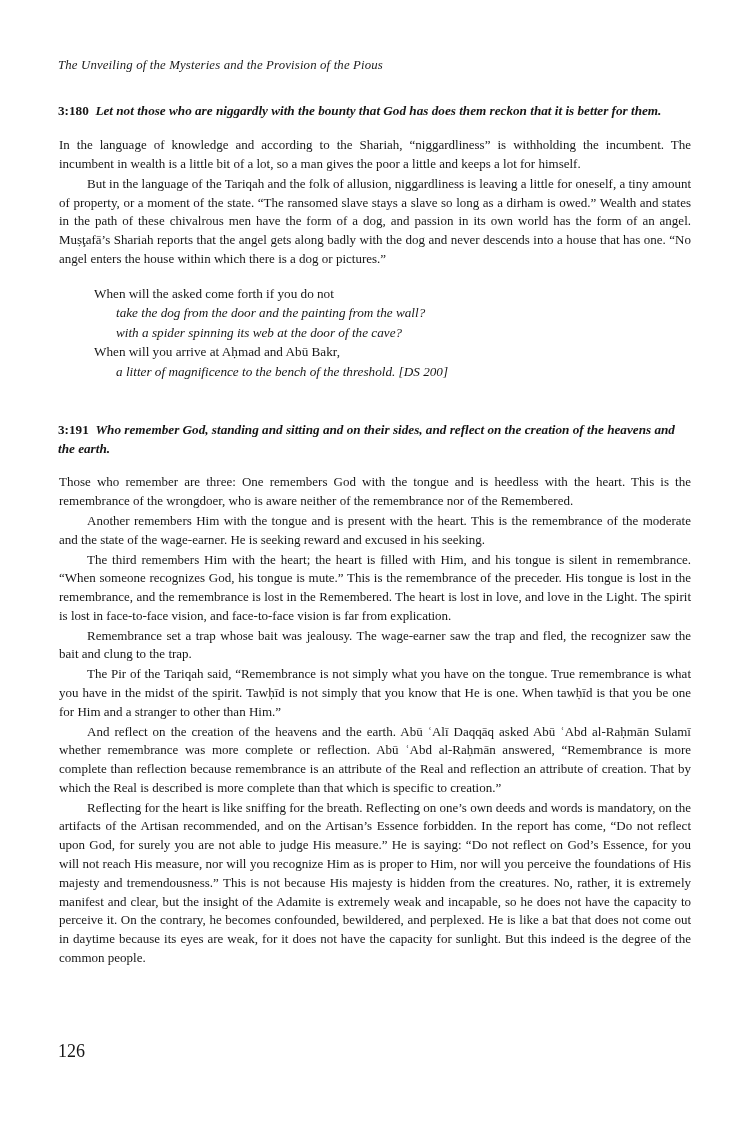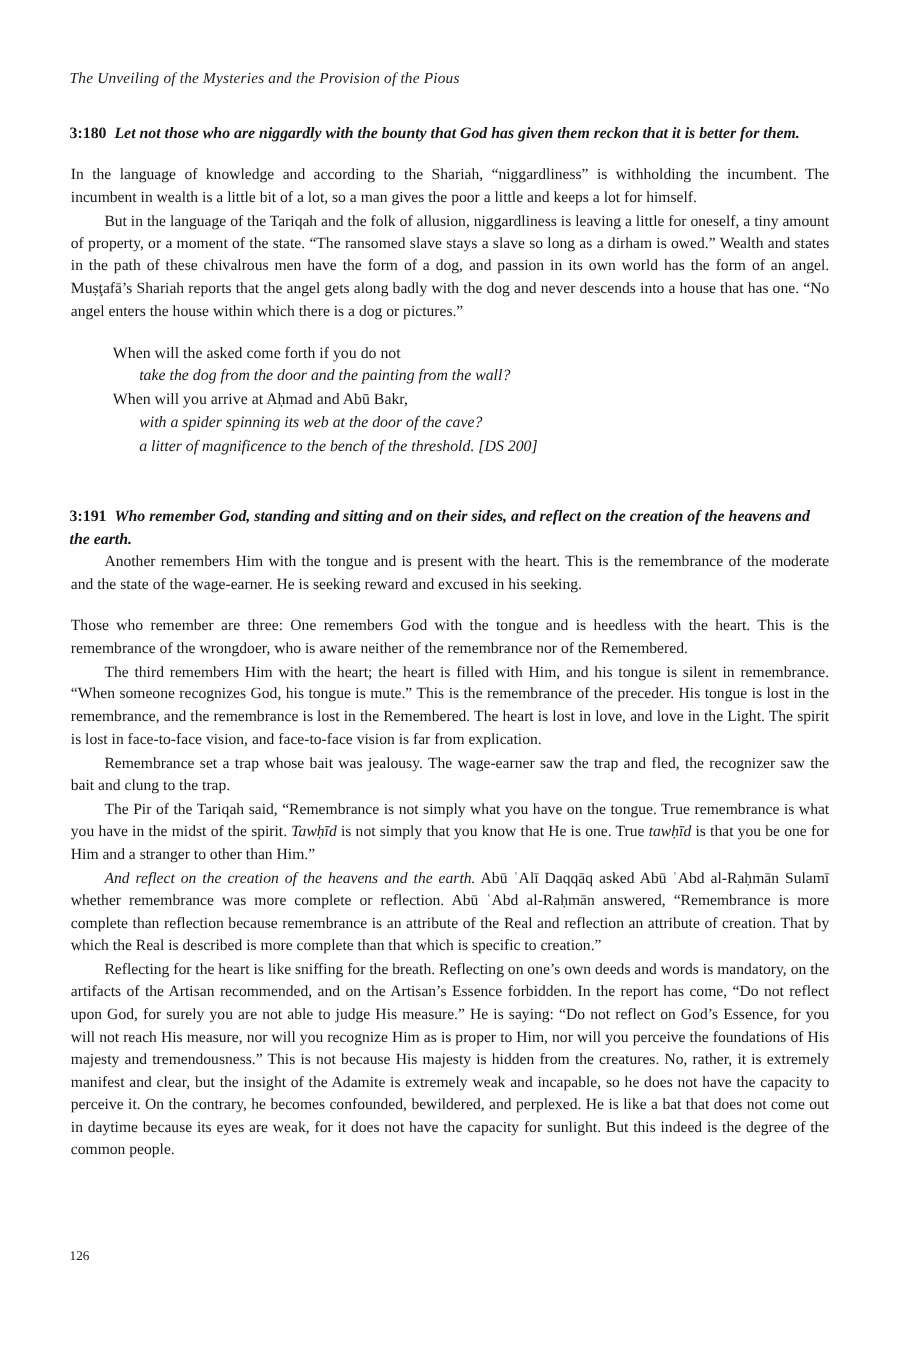--- a/index.html
+++ b/index.html
@@ -88,59 +88,59 @@
   .poem-line.indent {
     padding-left: 58px;
     font-style: italic;
   }
 
   
   .folio {
     position: absolute;
     left: 58px;
     top: 1042px;
-    font-size: 11px;
+    font-size: 18px;
     line-height: 1;
   }
 
-  .it { font-style: italic; }
+  .it { }
 </style>
 </head>
 <body>
 
 <div class="page">
   <div class="content">
 
     <div class="running-head">The Unveiling of the Mysteries and the Provision of the Pious</div>
 
     <div class="ayah-block">
-      <span class="ayah-num">3:180</span><span>&nbsp;&nbsp;</span><span class="ayah-text">Let not those who are niggardly with the bounty that God has given them reckon that it is better for them.</span>
+      <span class="ayah-num">3:180</span><span>&nbsp;&nbsp;</span><span class="ayah-text">Let not those who are niggardly with the bounty that God has does them reckon that it is better for them.</span>
     </div>
 
     <p class="para lead">In the language of knowledge and according to the Shariah, “niggardliness” is withholding the incumbent. The incumbent in wealth is a little bit of a lot, so a man gives the poor a little and keeps a lot for himself.</p>
     <p class="para cont">But in the language of the Tariqah and the folk of allusion, niggardliness is leaving a little for oneself, a tiny amount of property, or a moment of the state. “The ransomed slave stays a slave so long as a dirham is owed.” Wealth and states in the path of these chivalrous men have the form of a dog, and passion in its own world has the form of an angel. Muṣţafā’s Shariah reports that the angel gets along badly with the dog and never descends into a house that has one. “No angel enters the house within which there is a dog or pictures.”</p>
 
     <div class="poem">
       <div class="poem-line">When will the asked come forth if you do not</div>
       <div class="poem-line indent">take the dog from the door and the painting from the wall?</div>
+      <div class="poem-line indent">with a spider spinning its web at the door of the cave?</div>
       <div class="poem-line">When will you arrive at Aḥmad and Abū Bakr,</div>
-      <div class="poem-line indent">with a spider spinning its web at the door of the cave?</div>
       <div class="poem-line indent">a litter of magnificence to the bench of the threshold. [DS 200]</div>
     </div>
 
     <div class="ayah-block second">
       <span class="ayah-num">3:191</span><span>&nbsp;&nbsp;</span><span class="ayah-text">Who remember God, standing and sitting and on their sides, and reflect on the creation of the heavens and the earth.</span>
     </div>
 
+    <p class="para lead">Those who remember are three: One remembers God with the tongue and is heedless with the heart. This is the remembrance of the wrongdoer, who is aware neither of the remembrance nor of the Remembered.</p>
     <p class="para cont">Another remembers Him with the tongue and is present with the heart. This is the remembrance of the moderate and the state of the wage-earner. He is seeking reward and excused in his seeking.</p>
-    <p class="para lead">Those who remember are three: One remembers God with the tongue and is heedless with the heart. This is the remembrance of the wrongdoer, who is aware neither of the remembrance nor of the Remembered.</p>
     <p class="para cont">The third remembers Him with the heart; the heart is filled with Him, and his tongue is silent in remembrance. “When someone recognizes God, his tongue is mute.” This is the remembrance of the preceder. His tongue is lost in the remembrance, and the remembrance is lost in the Remembered. The heart is lost in love, and love in the Light. The spirit is lost in face-to-face vision, and face-to-face vision is far from explication.</p>
     <p class="para cont">Remembrance set a trap whose bait was jealousy. The wage-earner saw the trap and fled, the recognizer saw the bait and clung to the trap.</p>
 
-    <p class="para cont"><span>The Pir of the Tariqah said, “Remembrance is not simply what you have on the tongue. True remembrance is what you have in the midst of the spirit. </span><span class="it">Tawḥīd</span><span> is not simply that you know that He is one. True </span><span class="it">tawḥīd</span><span> is that you be one for Him and a stranger to other than Him.”</span></p>
+    <p class="para cont"><span>The Pir of the Tariqah said, “Remembrance is not simply what you have on the tongue. True remembrance is what you have in the midst of the spirit. </span><span class="it">Tawḥīd</span><span> is not simply that you know that He is one. When </span><span class="it">tawḥīd</span><span> is that you be one for Him and a stranger to other than Him.”</span></p>
 
     <p class="para cont"><span class="it">And reflect on the creation of the heavens and the earth.</span><span> Abū ʿAlī Daqqāq asked Abū ʿAbd al-Raḥmān Sulamī whether remembrance was more complete or reflection. Abū ʿAbd al-Raḥmān answered, “Remembrance is more complete than reflection because remembrance is an attribute of the Real and reflection an attribute of creation. That by which the Real is described is more complete than that which is specific to creation.”</span></p>
 
     <p class="para cont">Reflecting for the heart is like sniffing for the breath. Reflecting on one’s own deeds and words is mandatory, on the artifacts of the Artisan recommended, and on the Artisan’s Essence forbidden. In the report has come, “Do not reflect upon God, for surely you are not able to judge His measure.” He is saying: “Do not reflect on God’s Essence, for you will not reach His measure, nor will you recognize Him as is proper to Him, nor will you perceive the foundations of His majesty and tremendousness.” This is not because His majesty is hidden from the creatures. No, rather, it is extremely manifest and clear, but the insight of the Adamite is extremely weak and incapable, so he does not have the capacity to perceive it. On the contrary, he becomes confounded, bewildered, and perplexed. He is like a bat that does not come out in daytime because its eyes are weak, for it does not have the capacity for sunlight. But this indeed is the degree of the common people.</p>
 
   </div>
 
   <div class="folio">126</div>
 </div>
 

